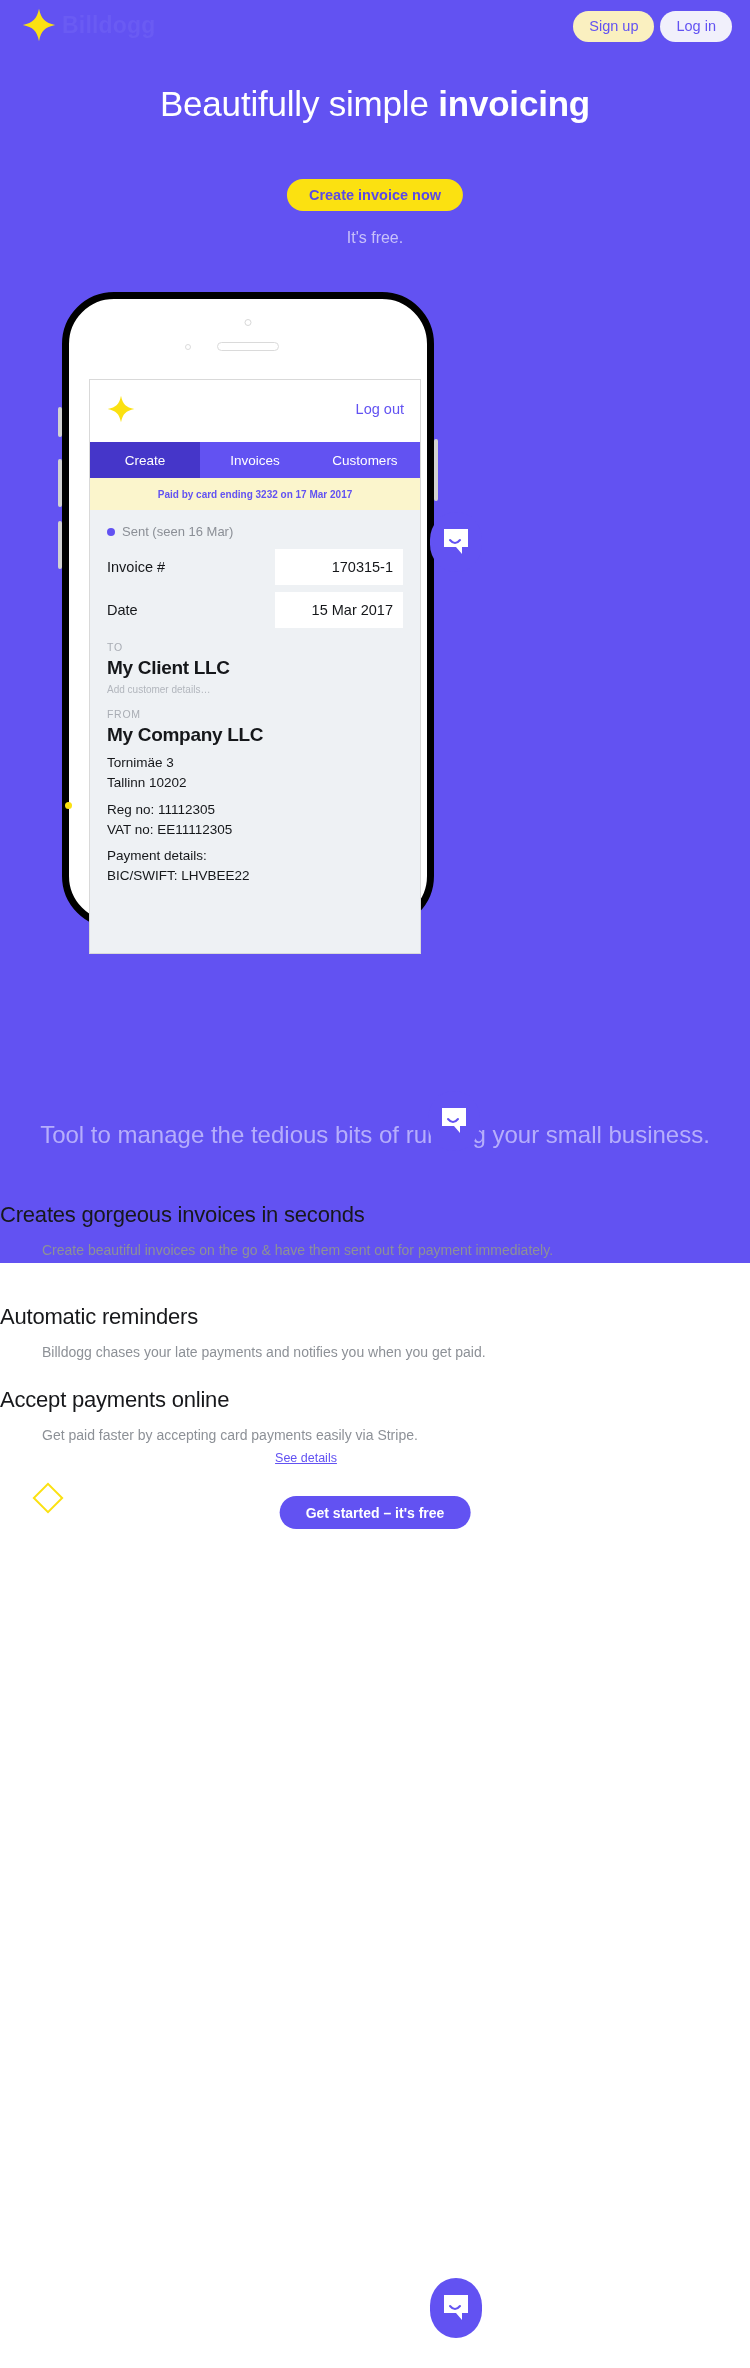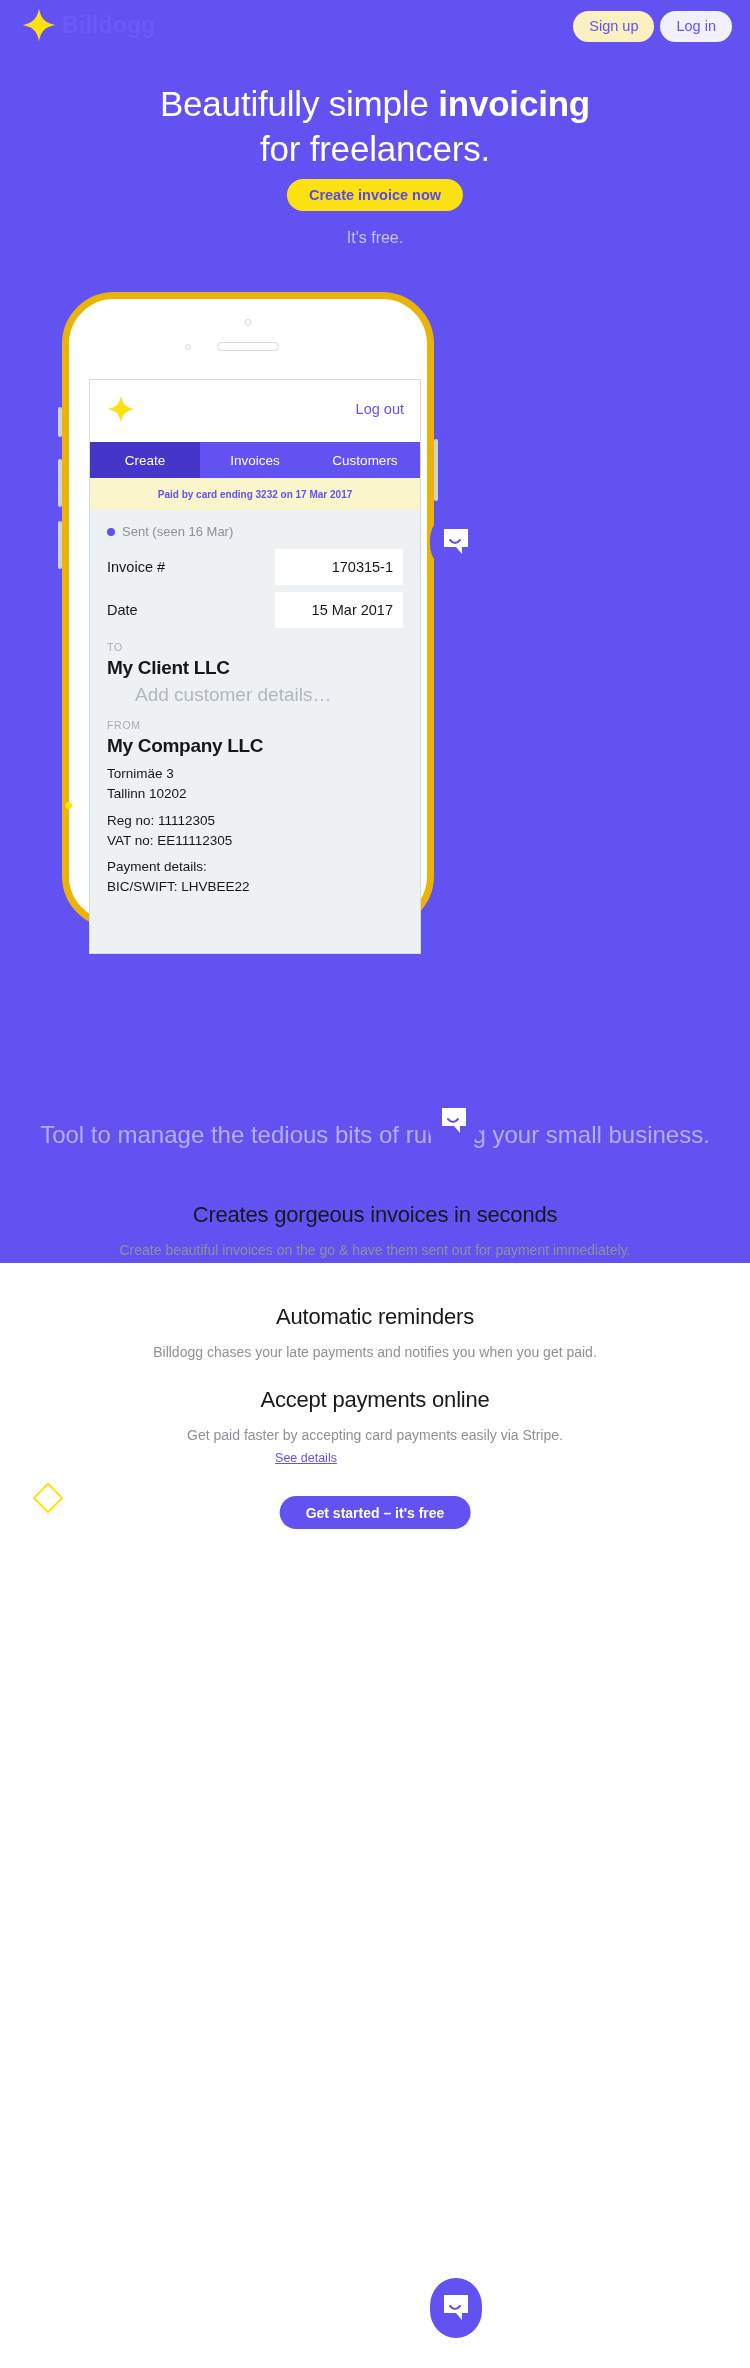--- a/index.html
+++ b/index.html
@@ -112,21 +112,21 @@
     font-weight: 300;
     z-index: 10;
   }
 
   
   .phone {
     position: absolute;
     left: 62px; top: 292px;
     width: 372px;
     height: 636px;
-    border: 7px solid #eab308;
+    border: 7px solid #000000;
     border-radius: 52px;
     background: #ffffff;
     z-index: 10;
   }
   .phone-cam {
     position: absolute;
     left: 50%; top: 20px;
     transform: translateX(-50%);
     width: 7px; height: 7px;
     border: 1px solid #d8d8d8;
@@ -295,23 +295,22 @@
     margin-bottom: 4px;
   }
   .sec-name {
     font-size: 19px;
     font-weight: 700;
     color: #15171a;
     letter-spacing: -.3px;
   }
   .sec-placeholder {
     color: #b2b6bd;
-    font-size: 19px;
+    font-size: 10px;
     margin-top: 5px;
-    margin-left: 28px;
   }
   .addr-line {
     font-size: 13.5px;
     color: #15171a;
     line-height: 1.47;
   }
   .addr-gap { margin-top: 7px; }
 
   
   .chat-fab {
@@ -336,21 +335,20 @@
     color: #b6aefb;
     font-size: 24px;
     font-weight: 300;
     line-height: 1.33;
     z-index: 5;
   }
   .feature {
     position: absolute;
     left: 0;
     width: 750px;
-    text-align: center;
     z-index: 5;
   }
   .feature h3 {
     font-size: 22px;
     font-weight: 400;
     color: #17181b;
     letter-spacing: -.2px;
   }
   .feature p {
     font-size: 14px;
@@ -415,21 +413,20 @@
     <span class="brand-name">Billdogg</span>
   </div>
   <div class="nav-btns">
     <button class="nav-btn signup">Sign up</button>
     <button class="nav-btn login">Log in</button>
   </div>
 </div>
 
 <div class="hero-title">
   <span>Beautifully simple </span><b>invoicing</b><br>
-  <span>for freelancers.</span>
 </div>
 <button class="hero-cta">Create invoice now</button>
 <div class="hero-sub">It's free.</div>
 
 <div class="phone">
   <div class="phone-cam"></div>
   <div class="phone-speaker"></div>
   <div class="phone-sensor"></div>
   <div class="phone-btn-l pb1"></div>
   <div class="phone-btn-l pb2"></div>

